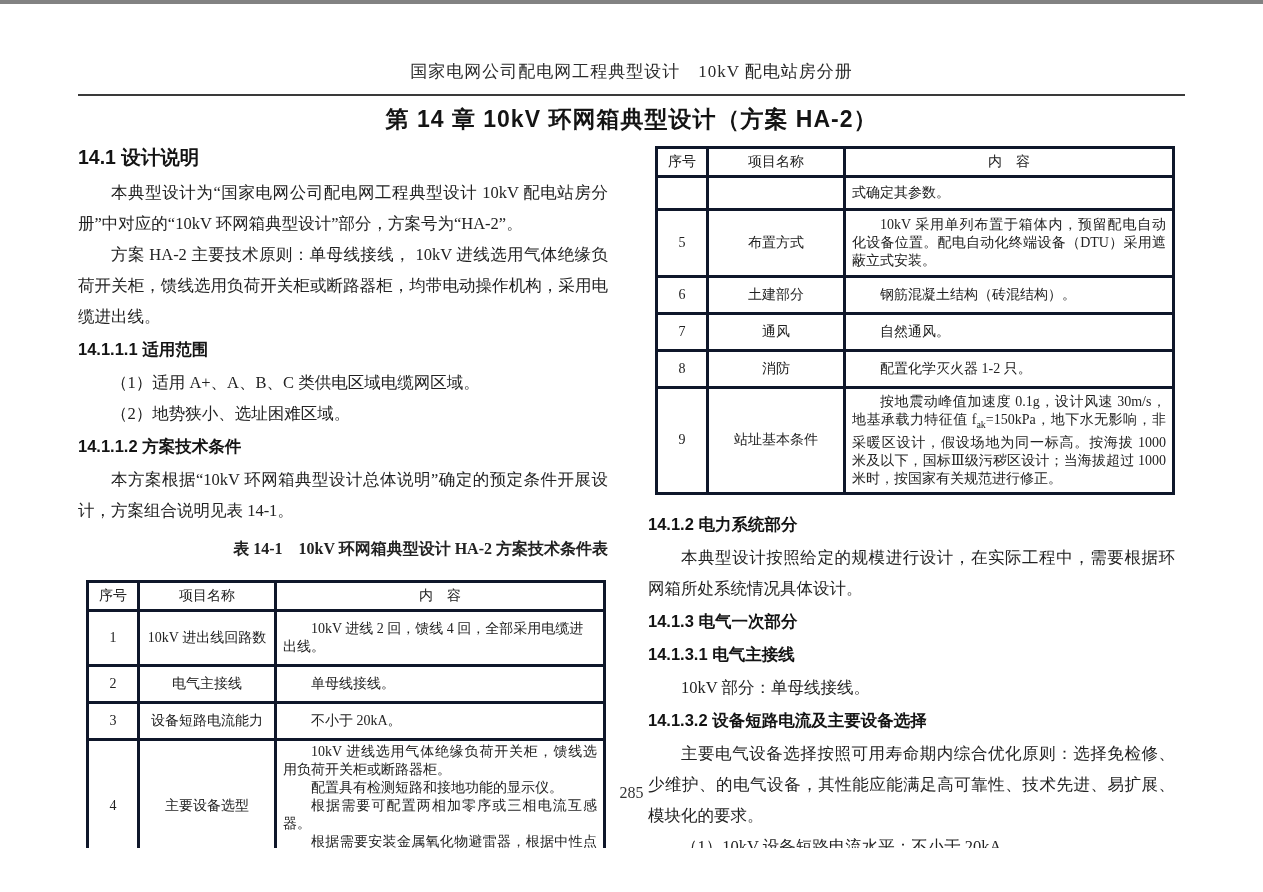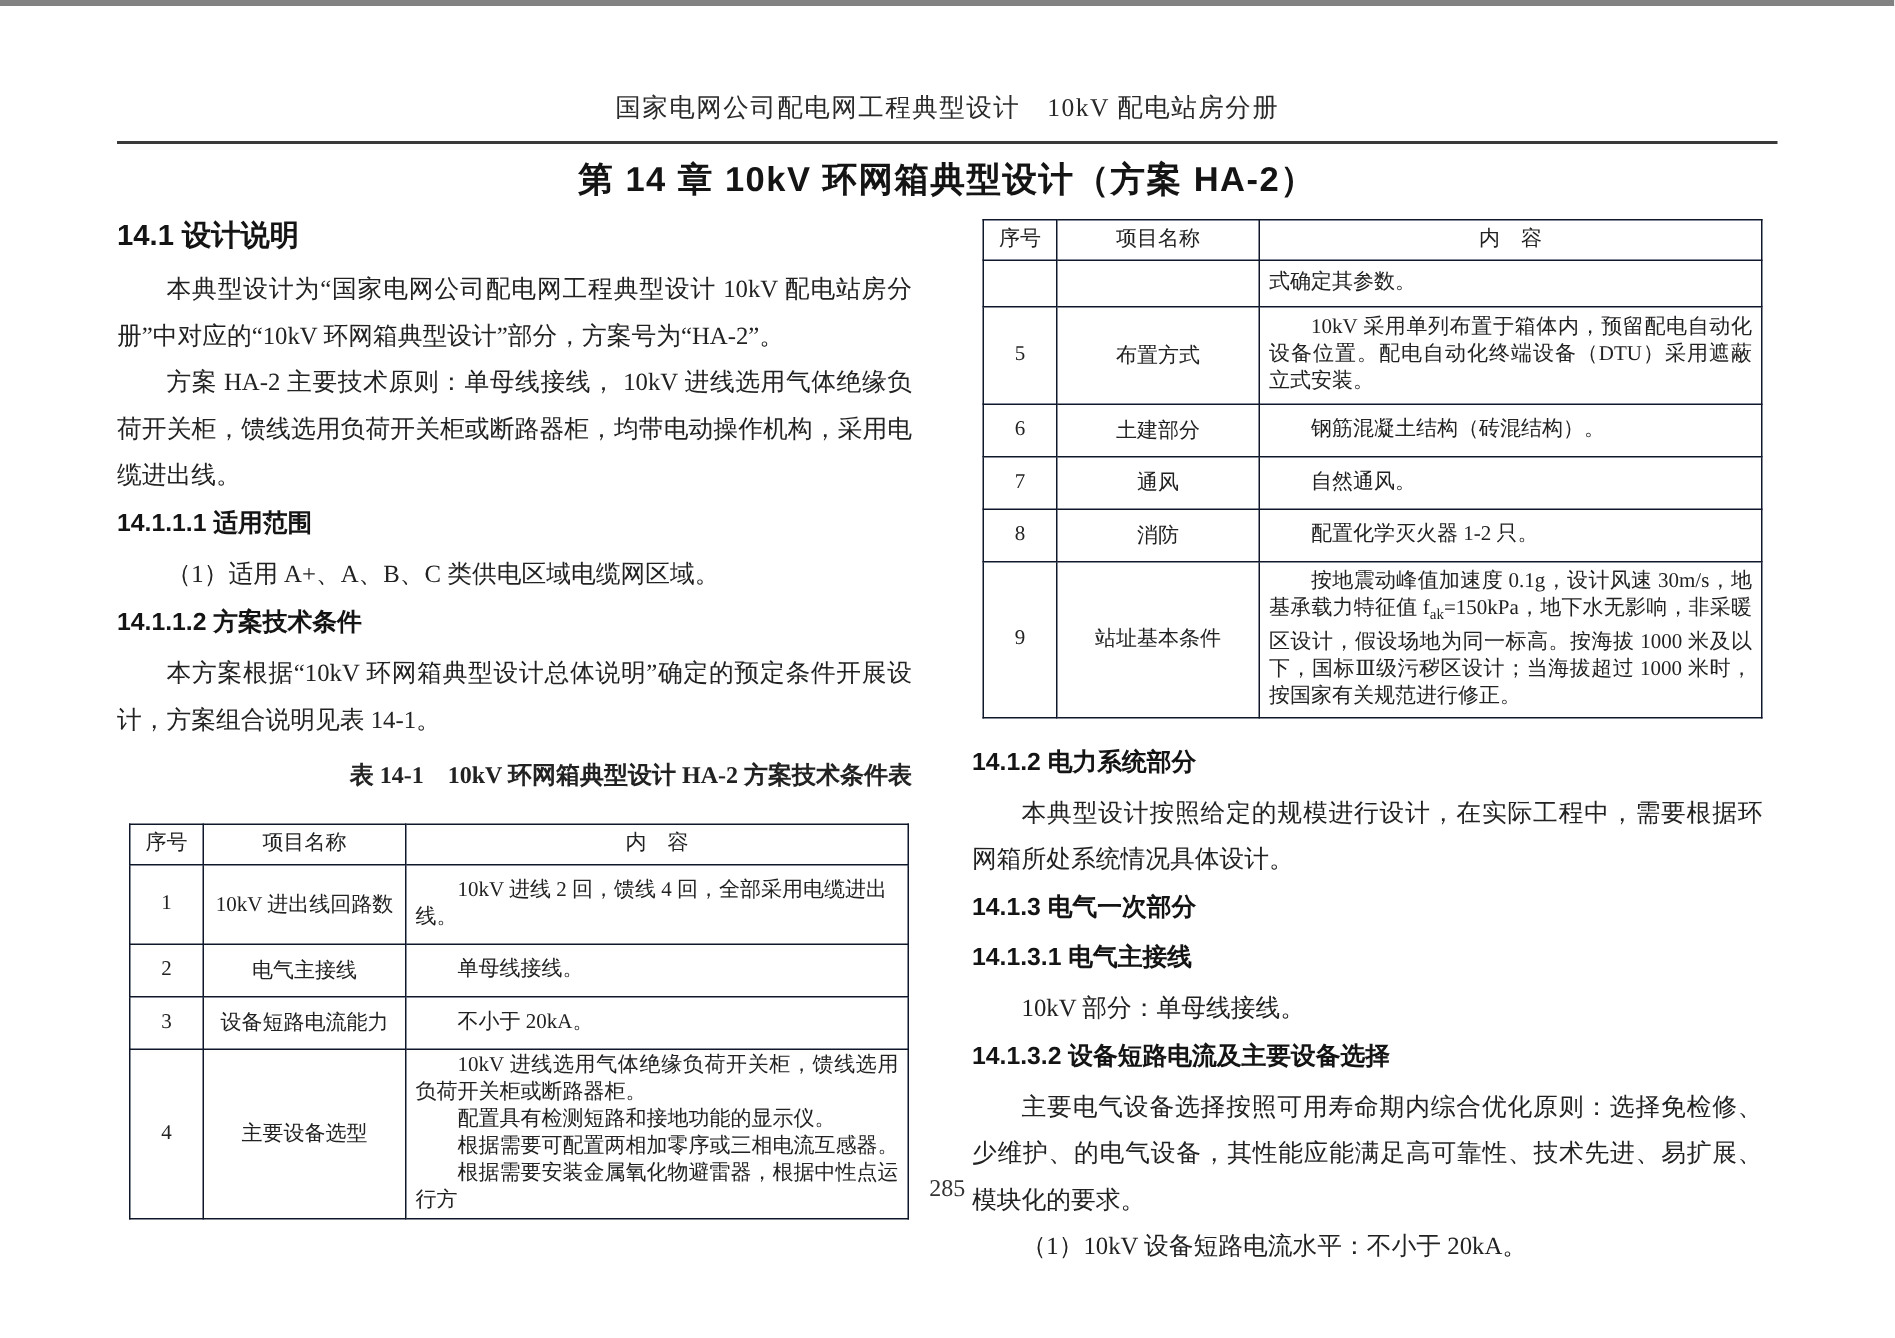--- a/index.html
+++ b/index.html
@@ -94,21 +94,21 @@
   }
   table.tbl {
     border-collapse: collapse;
     width: 520px;
     margin-left: 8px;
     font-size: 14px;
     color: #222;
     table-layout: fixed;
   }
   table.tbl td {
-    border: 1px solid #0f172a;
+    border: 3px solid #0f172a;
     vertical-align: middle;
   }
   td.c-no    { width: 40px;  text-align: center; }
   td.c-name  { width: 126px; text-align: center; }
   td.c-cont  { padding: 2px 6px; line-height: 18px; }
   tr.hdr td  { text-align: center; height: 24px; line-height: 22px; padding: 1px 4px; }
   tr.single td.c-cont { padding: 8px 6px; }
   tr.single td.c-cont p { margin: 0; text-indent: 2em; }
   td.c-cont p.cellline { margin: 0; text-indent: 2em; text-align: justify; line-height: 18px; }
   td.c-cont p.flow { margin: 0; text-indent: 2em; text-align: justify; line-height: 18px; }
@@ -135,20 +135,21 @@
   <div class="header-rule"></div>
 
   <div class="chapter-title">第 14 章 10kV 环网箱典型设计（方案 HA-2）</div>
 
   <div class="col-left">
     <div class="h-sec1">14.1 设计说明</div>
     <p class="body">本典型设计为“国家电网公司配电网工程典型设计 10kV 配电站房分册”中对应的“10kV 环网箱典型设计”部分，方案号为“HA-2”。</p>
     <p class="body">方案 HA-2 主要技术原则：单母线接线， 10kV 进线选用气体绝缘负荷开关柜，馈线选用负荷开关柜或断路器柜，均带电动操作机构，采用电缆进出线。</p>
     <div class="h-sec2">14.1.1.1 适用范围</div>
     <p class="body">（1）适用 A+、A、B、C 类供电区域电缆网区域。</p>
+    <p class="body">（2）地势狭小、选址困难区域。</p>
     <div class="h-sec2">14.1.1.2 方案技术条件</div>
     <p class="body">本方案根据“10kV 环网箱典型设计总体说明”确定的预定条件开展设计，方案组合说明见表 14-1。</p>
     <p class="caption">表 14-1　10kV 环网箱典型设计 HA-2 方案技术条件表</p>
 
     <table class="tbl">
       <tbody>
           <tr class="hdr">
         <td class="c-no">序号</td>
         <td class="c-name">项目名称</td>
         <td style="text-align:center;">内　容</td>

